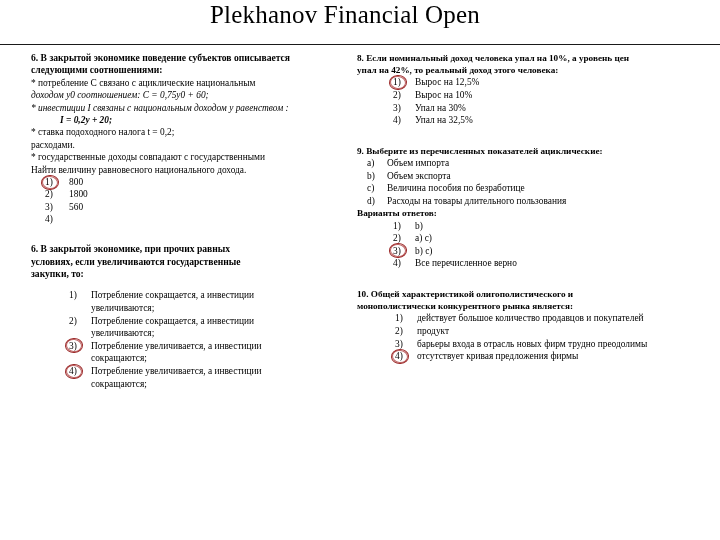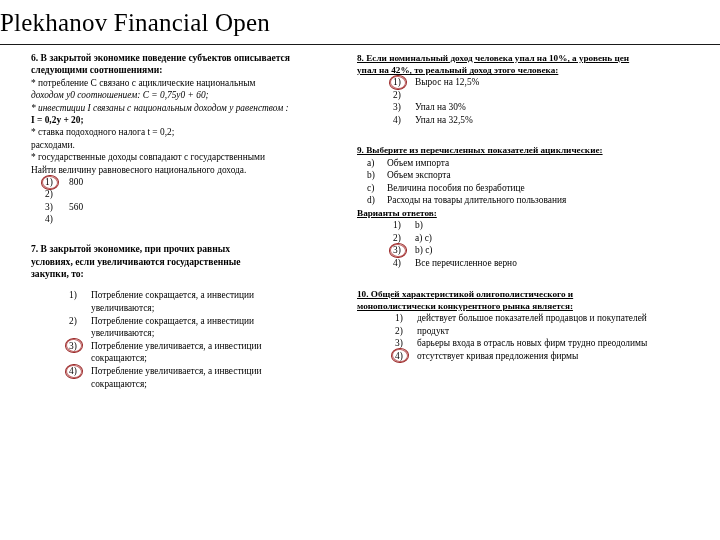--- a/index.html
+++ b/index.html
@@ -17,22 +17,22 @@
   }
 
   
   .slide-header {
     position: absolute;
     top: 0;
     left: 0;
     width: 700px;
     height: 46px;
     box-sizing: border-box;
-    padding: 9px 10px 0 0;
-    text-align: left;
+    padding: 1px 10px 0 0;
+    text-align: center;
   }
   .slide-title {
     font-family: "Liberation Serif", "DejaVu Serif", serif;
     font-size: 25px;
     line-height: 28px;
     letter-spacing: 0.2px;
     color: #000000;
     white-space: nowrap;
   }
   .header-rule {
@@ -64,31 +64,32 @@
   }
   .q-stem {
     font-weight: bold;
     font-size: 9.6px;
     line-height: 12.4px;
     text-align: left;
   }
   .q-stem.small {
     font-size: 9.2px;
     line-height: 12.2px;
-    text-decoration: underline;
   }
 
   
   .q-sub {
     font-size: 9.4px;
     line-height: 12.4px;
     font-weight: normal;
   }
   .q-sub .ital {
+    font-style: italic;
     font-weight: bold;
+    margin-left: 29px;
   }
   .q-sub .ital-plain {
     font-style: italic;
     margin-top: 47px;
   }
 
   
   ol.opts {
     list-style: none;
     margin: 0;
@@ -193,36 +194,37 @@
         <div class="q-sub">* государственные доходы совпадают с государственными</div>
         <div class="q-sub">Найти величину равновесного национального дохода.</div>
       </div>
       <ol class="opts tight">
         <li>
           <span class="marker circled">1)</span>
           <span class="otext">800</span>
         </li>
         <li>
           <span class="marker">2)</span>
+          <span class="otext">1800</span>
         </li>
         <li>
           <span class="marker">3)</span>
           <span class="otext">560</span>
         </li>
         <li>
           <span class="marker">4)</span>
         </li>
       </ol>
     </div>
 
     <div class="spacer-lg"></div>
 
     <div class="question">
       <div class="q-stem">
-        <div>7. В закрытой экономике, при прочих равных</div>
+        <div>6. В закрытой экономике, при прочих равных</div>
         <div>условиях, если увеличиваются государственные</div>
         <div>закупки, то:</div>
       </div>
       <div class="spacer-md"></div>
       <ol class="opts indent">
         <li>
           <span class="marker">1)</span>
           <span class="otext">Потребление сокращается, а инвестиции</span>
           <span class="cont">увеличиваются;</span>
         </li>
@@ -252,20 +254,21 @@
         <div>8. Если номинальный доход человека упал на 10%, а уровень цен</div>
         <div>упал на 42%, то реальный доход этого человека:</div>
       </div>
       <ol class="opts variants">
         <li>
           <span class="marker circled">1)</span>
           <span class="otext">Вырос на 12,5%</span>
         </li>
         <li>
           <span class="marker">2)</span>
+          <span class="otext">Вырос на 10%</span>
         </li>
         <li>
           <span class="marker">3)</span>
           <span class="otext">Упал на 30%</span>
         </li>
         <li>
           <span class="marker">4)</span>
           <span class="otext">Упал на 32,5%</span>
         </li>
       </ol>
@@ -319,21 +322,21 @@
     <div class="spacer-lg"></div>
 
     <div class="question">
       <div class="q-stem small">
         <div>10. Общей характеристикой олигополистического и</div>
         <div>монополистически конкурентного рынка является:</div>
       </div>
       <ol class="opts indent">
         <li>
           <span class="marker">1)</span>
-          <span class="otext">действует большое показателей продавцов и покупателей</span>
+          <span class="otext">действует большое количество продавцов и покупателей</span>
         </li>
         <li>
           <span class="marker">2)</span>
           <span class="cont">продукт</span>
         </li>
         <li>
           <span class="marker">3)</span>
           <span class="otext">барьеры входа в отрасль новых фирм трудно преодолимы</span>
         </li>
         <li>

